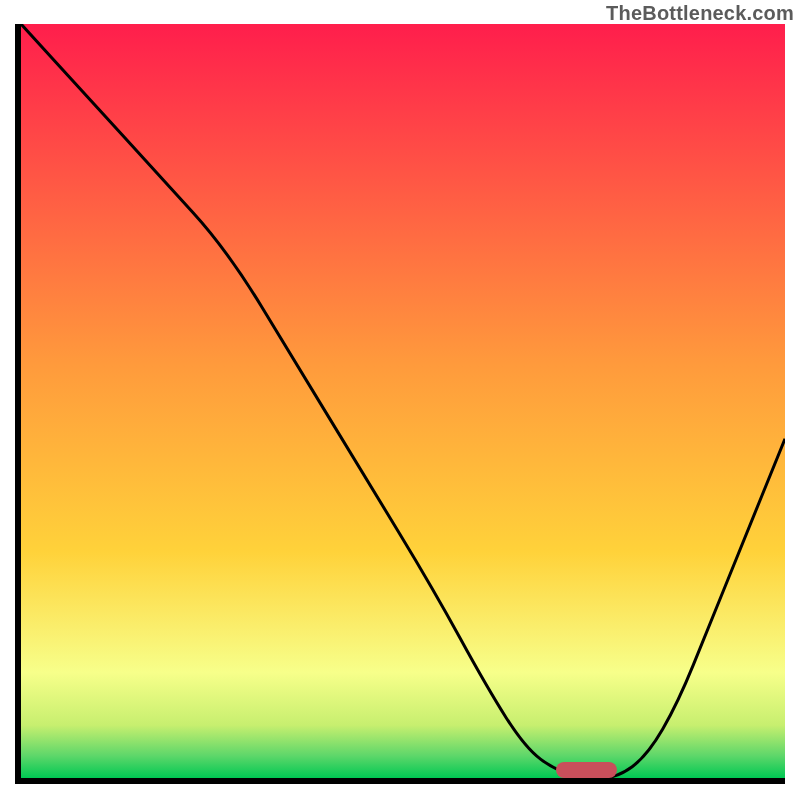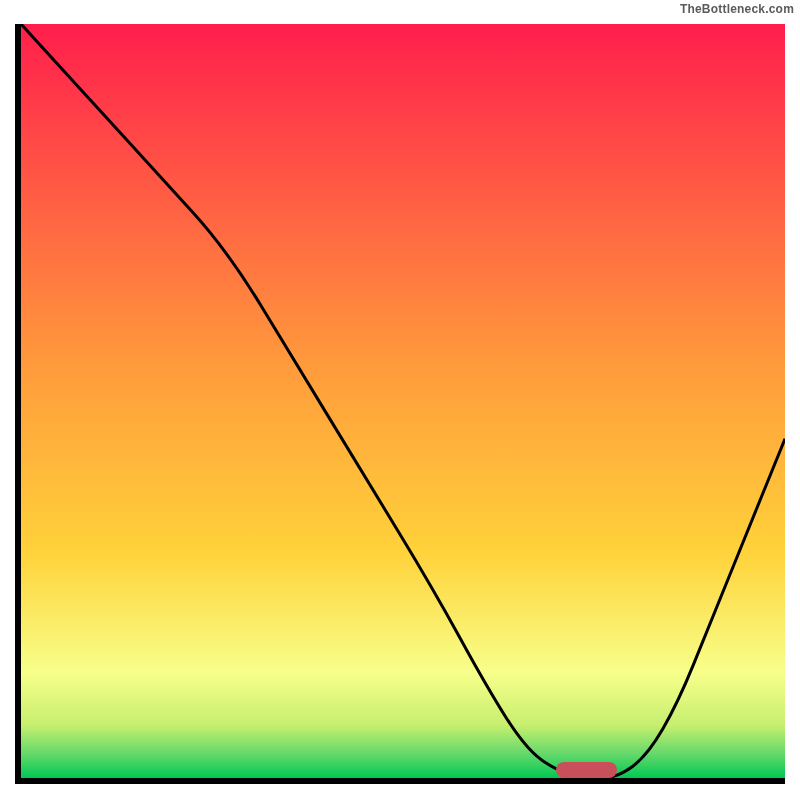--- a/index.html
+++ b/index.html
@@ -7,21 +7,21 @@
   .frame {
     position: relative;
     width: 800px;
     height: 800px;
   }
   .watermark {
     position: absolute;
     top: 2px;
     right: 6px;
     font-family: Arial, Helvetica, sans-serif;
-    font-size: 12px;
+    font-size: 20px;
     font-weight: 600;
     color: #5b5b5b;
     letter-spacing: 0.2px;
   }
   .plot-area {
     position: absolute;
     left: 15px;
     top: 24px;
     width: 770px;
     height: 760px;

